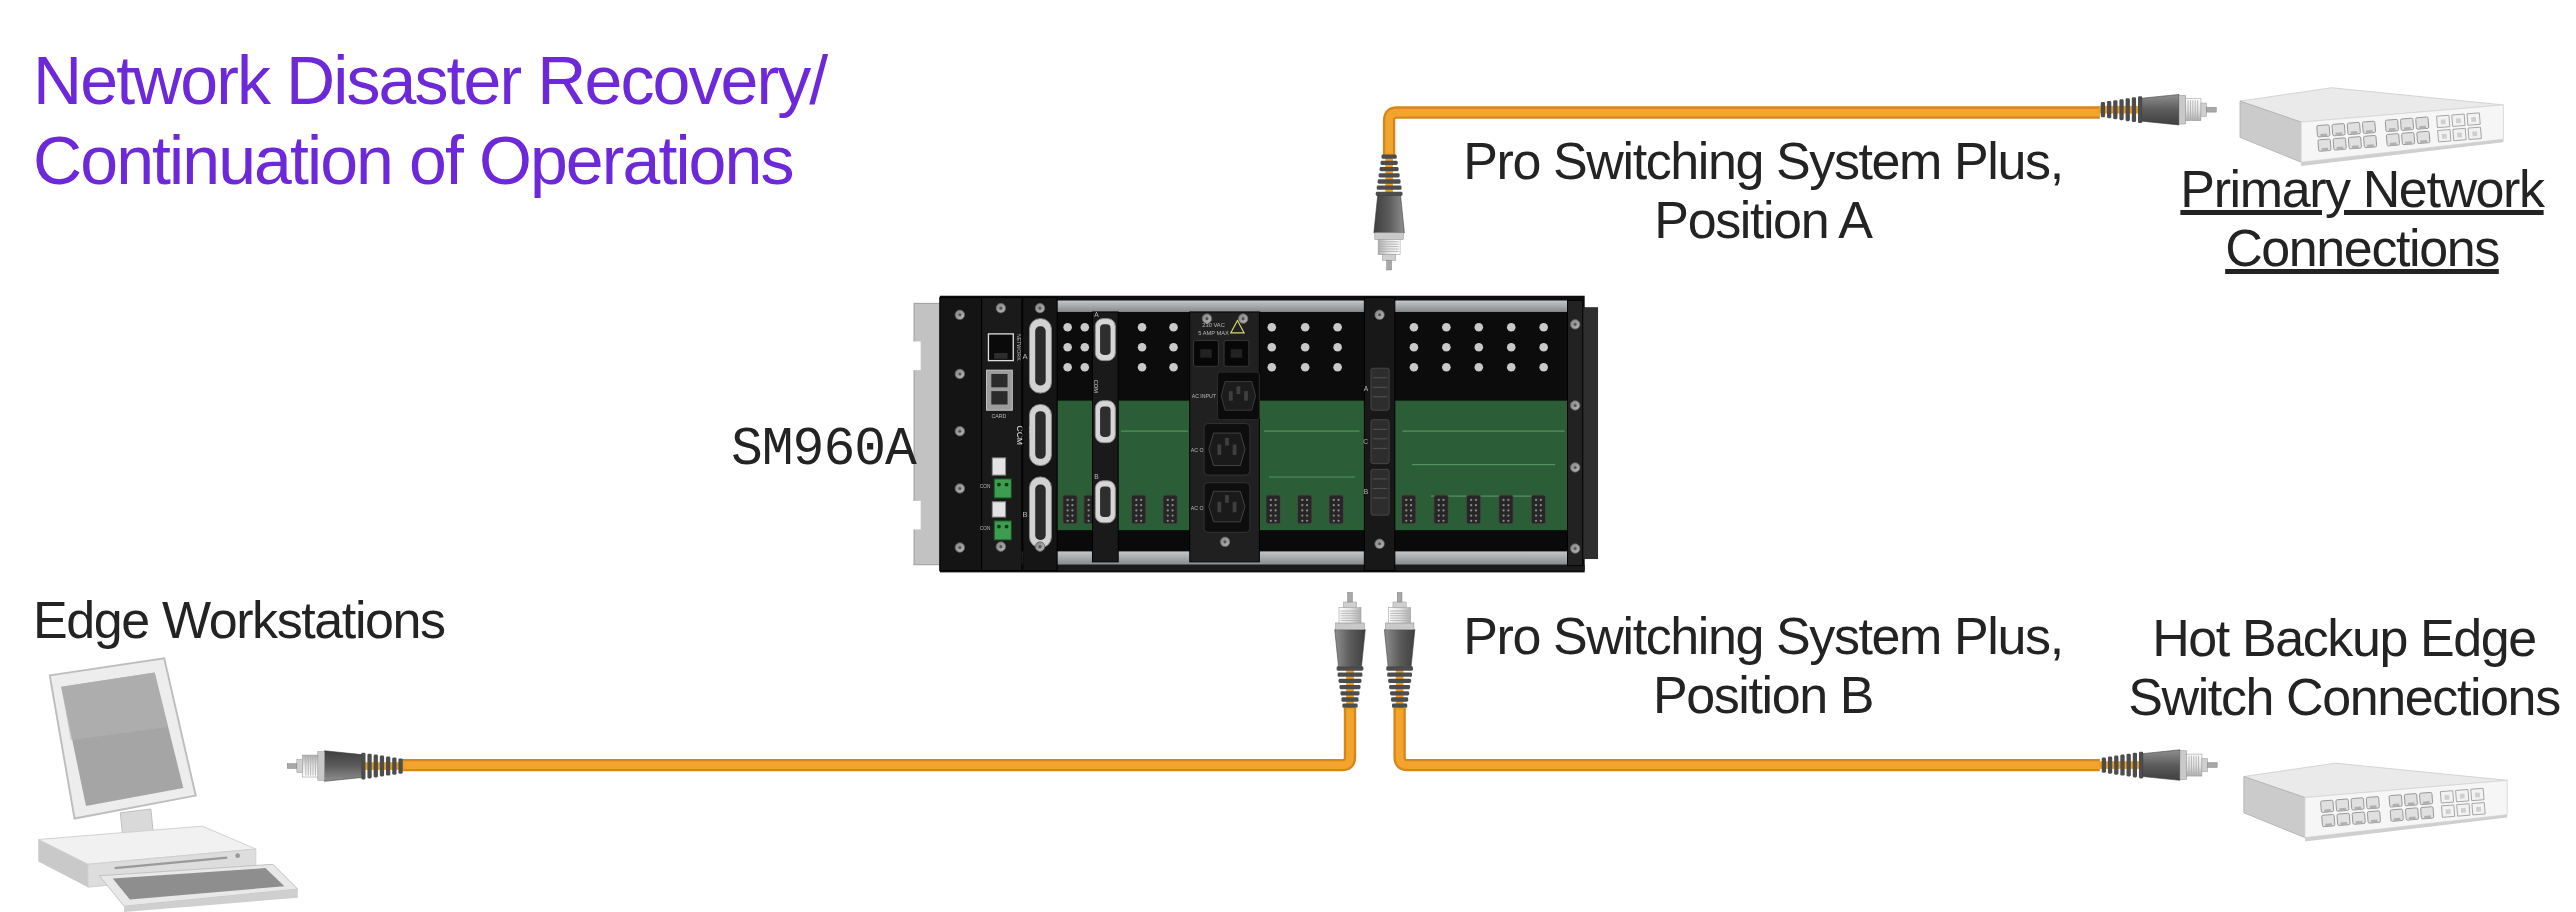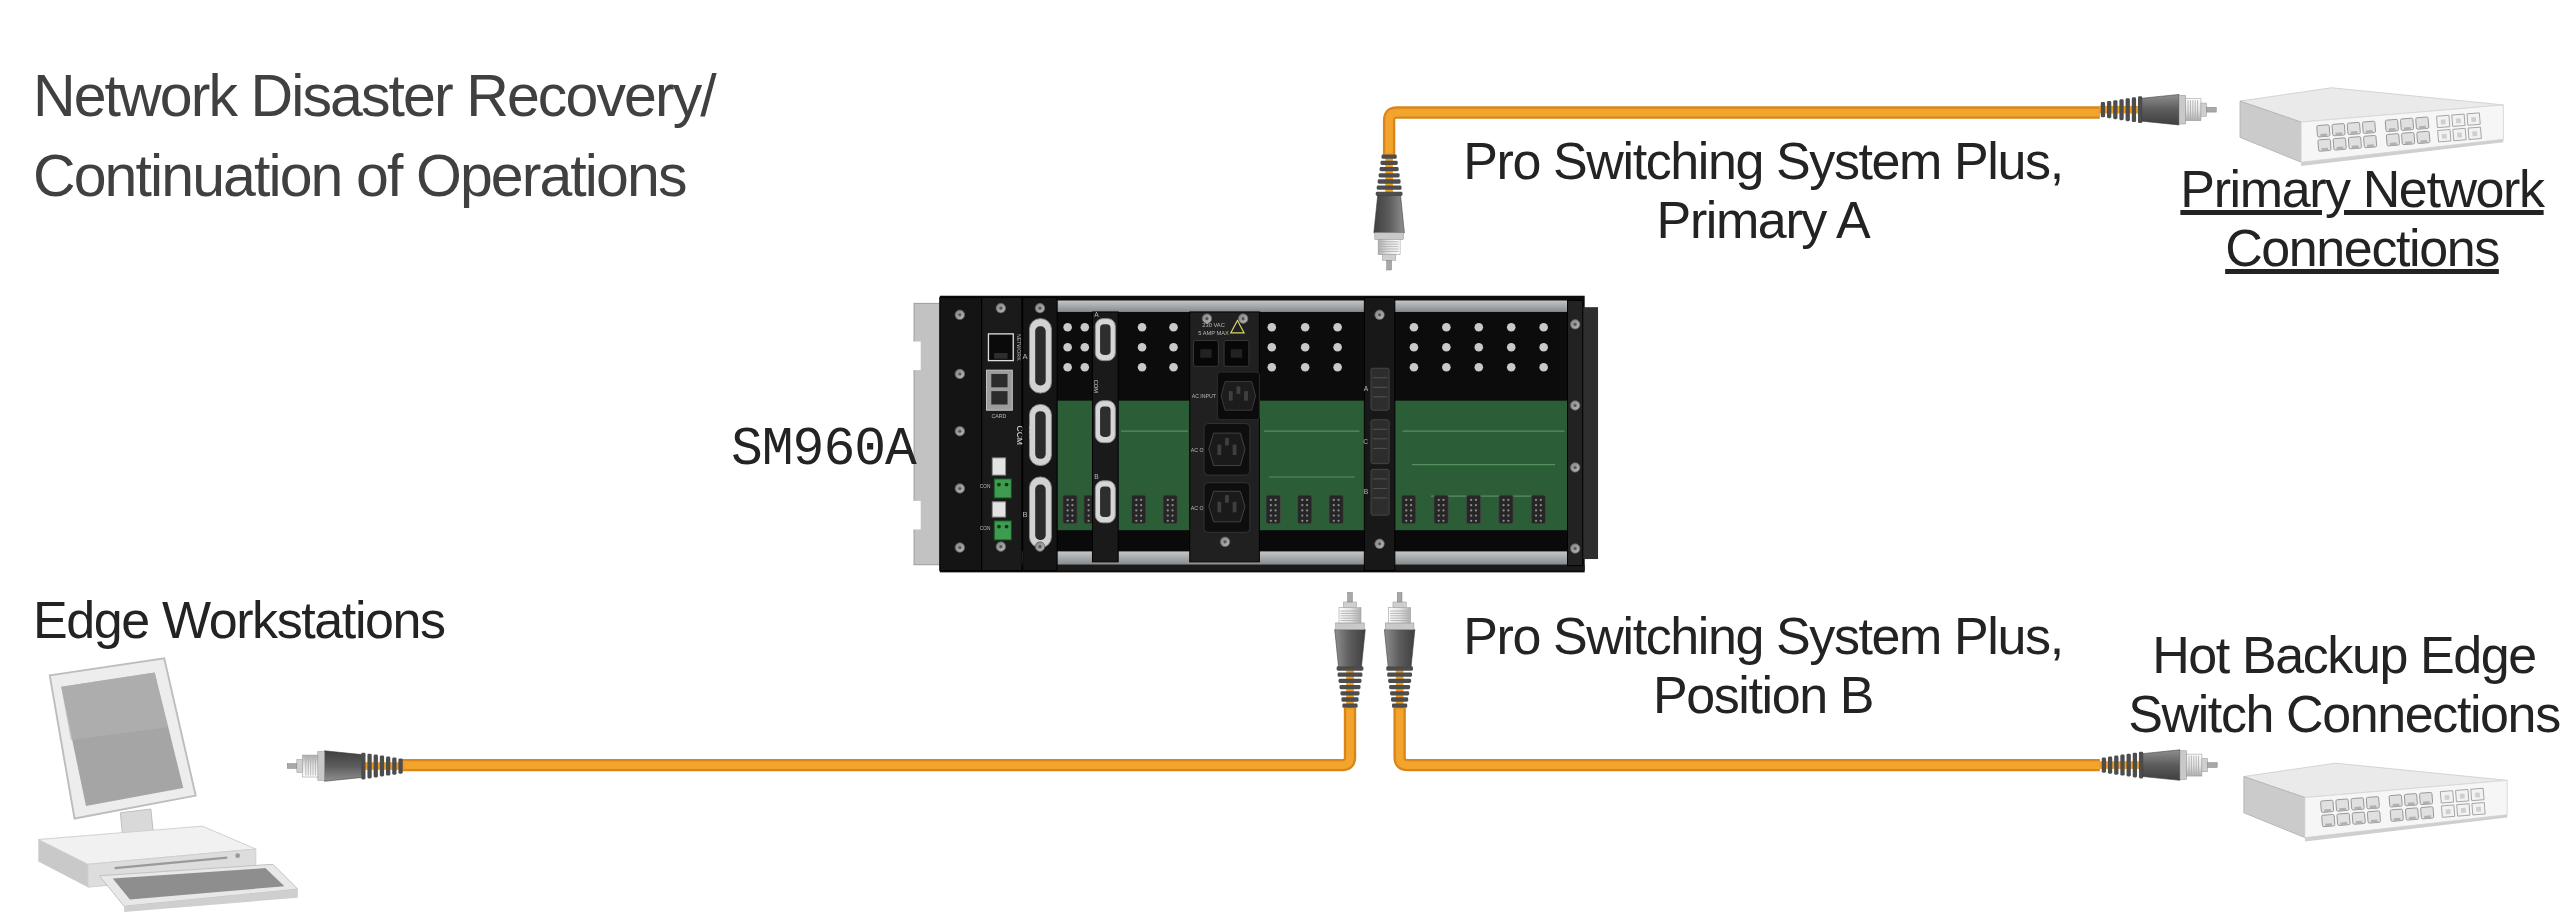--- a/index.html
+++ b/index.html
@@ -3,29 +3,29 @@
 <meta charset="utf-8">
 <style>
   html,body{margin:0;padding:0;background:#ffffff;}
   .stage{
     position:relative;width:2576px;height:912px;background:#ffffff;overflow:hidden;
     font-family:"Liberation Sans", sans-serif;color:#232323;
   }
   .diagram-svg{position:absolute;left:0;top:0;}
   .txt{position:absolute;white-space:nowrap;color:#232323;}
   .title{
-    left:33px;top:56px;font-size:59px;line-height:80px;letter-spacing:-1.9px;
-    font-weight:400;color:#404040;
+    left:33px;top:40px;font-size:68px;line-height:80px;letter-spacing:-1.9px;
+    font-weight:400;color:#6d28d9;
   }
   .label{font-size:52px;line-height:59px;letter-spacing:-1.4px;}
   .center{transform:translateX(-50%);text-align:center;margin-left:19px;}
   .lbl-pos-a{left:1744px;top:132px;}
   .lbl-pos-b{left:1744px;top:607px;}
   .lbl-primary{left:2343px;top:160px;text-decoration:underline;}
-  .lbl-backup{left:2325px;top:626px;text-align:center;}
+  .lbl-backup{left:2325px;top:609px;text-align:center;}
   .lbl-userws{left:33px;top:591px;}
   .lbl-model{left:731px;top:421px;font-size:53px;letter-spacing:-1px;font-family:Liberation Mono, monospace;}
   .svg-micro{font-family:"Liberation Sans",sans-serif;fill:#b8b8b8;}
 </style>
 </head>
 <body>
 
 <div class="stage">
 
 <svg class="diagram-svg" width="2576" height="912" viewBox="0 0 2700 956">
@@ -348,21 +348,21 @@
 
 <div class="txt title">
   <div>Network Disaster Recovery/</div>
   <div>Continuation of Operations</div>
 </div>
 
 <div class="txt label lbl-model">SM960A</div>
 
 <div class="txt label center lbl-pos-a">
   <div>Pro Switching System Plus,</div>
-  <div>Primary A</div>
+  <div>Position A</div>
 </div>
 
 <div class="txt label center lbl-pos-b">
   <div>Pro Switching System Plus,</div>
   <div>Position B</div>
 </div>
 
 <div class="txt label center lbl-primary">
   <div>Primary Network</div>
   <div>Connections</div>

